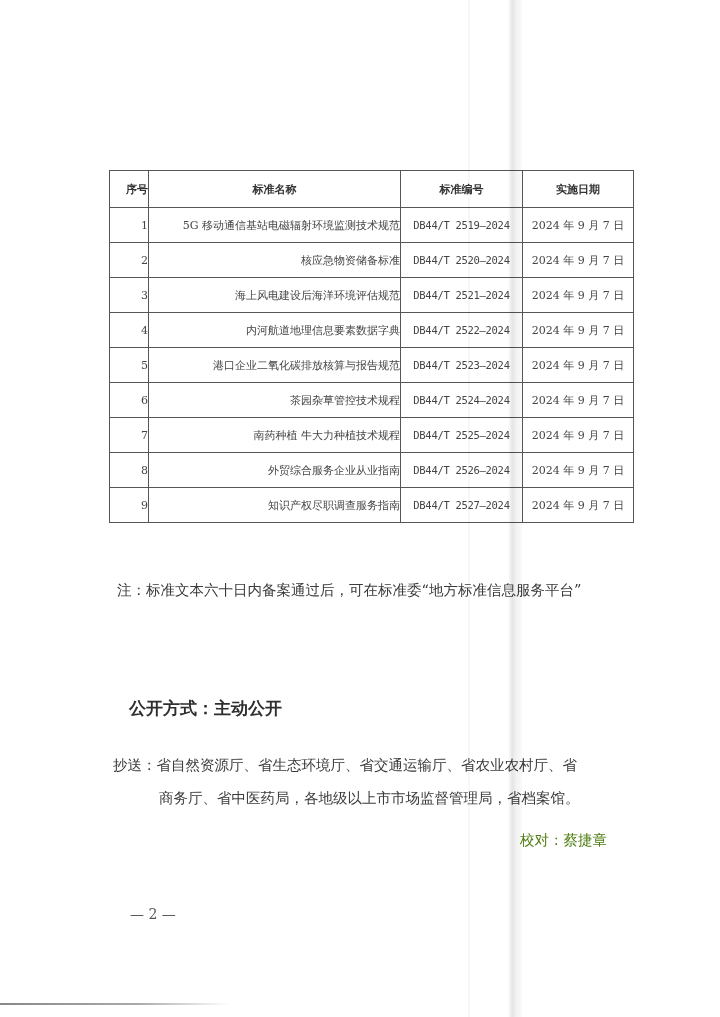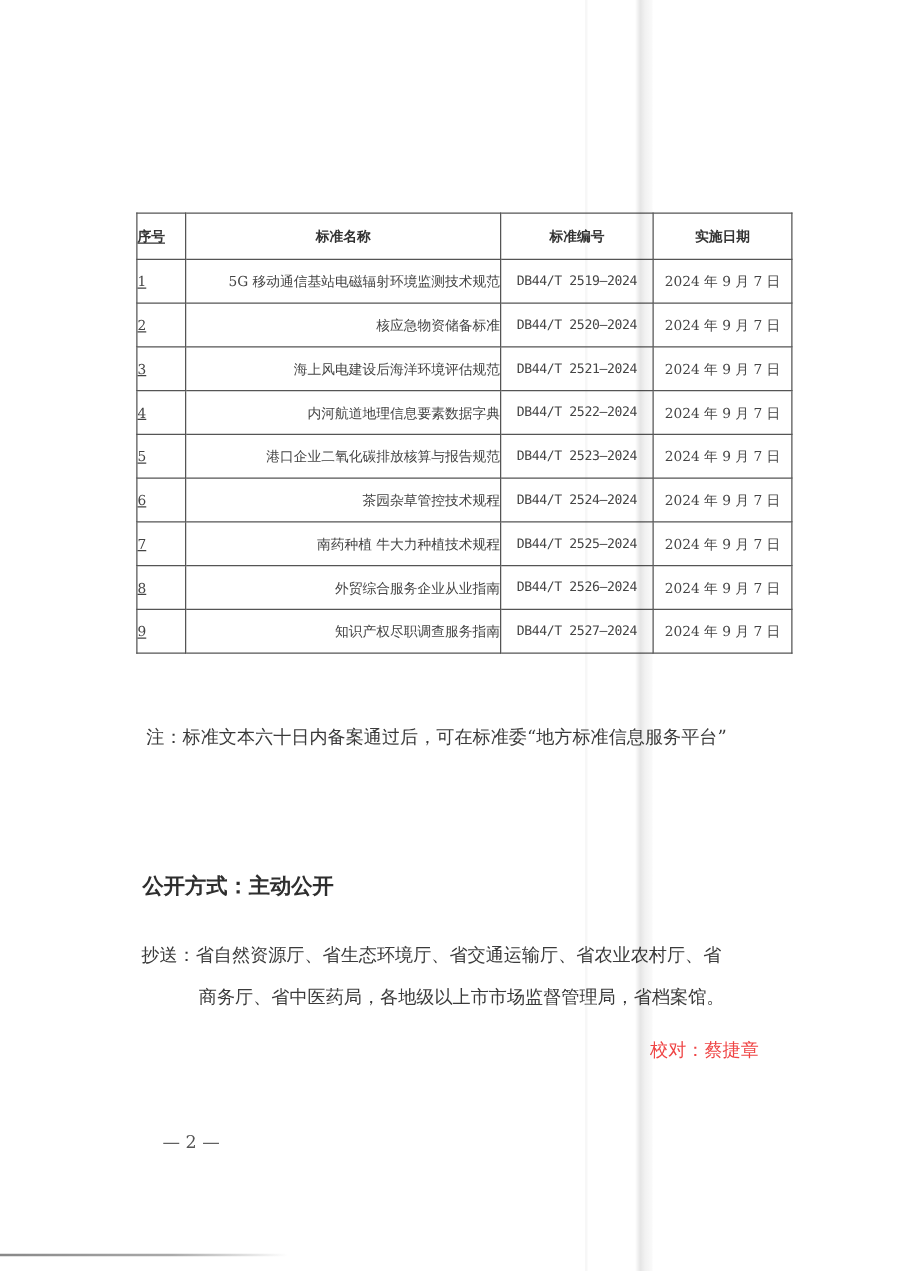--- a/index.html
+++ b/index.html
@@ -26,45 +26,45 @@
   table.std th, table.std td {
     border: 1px solid #555;
     height: 34px; padding: 0;
     vertical-align: middle;
   }
   table.std th {
     font-family: "DejaVu Sans", "Liberation Sans", sans-serif;
     font-weight: bold; font-size: 11px; color: #333;
     height: 36px;
   }
-  .c1 { width: 38px; text-align: left; text-decoration: underline; }
+  .c1 { width: 38px; text-align: right; }
   .c2 { width: 244px; text-align: right; padding-left: 7px !important; }
   th.c2 { text-align: center; padding-left: 0 !important; }
   .c3 { width: 121px; text-align: center; font-family: "DejaVu Sans Mono", "Liberation Mono", monospace; font-size: 10.5px; letter-spacing: -0.3px; }
   th.c3 { font-family: "DejaVu Sans", "Liberation Sans", sans-serif; letter-spacing: 0; }
   .c4 { width: 110px; text-align: center; }
   td { color: #444; }
   .note {
     position: absolute; left: 117px; top: 574px; width: 510px;
     font-size: 14.5px; line-height: 32px; color: #3a3a3a;
   }
   .note .url { font-family: "Liberation Serif", serif; font-size: 14.5px; }
   .disclosure {
-    position: absolute; left: 114px; top: 697px;
+    position: absolute; left: 129px; top: 697px;
     font-family: "DejaVu Sans", "Liberation Sans", sans-serif;
     font-size: 17px; font-weight: bold; color: #2e2e2e;
   }
   .cc {
     position: absolute; left: 113px; top: 749px; width: 500px;
     font-size: 14.5px; line-height: 33px; color: #3a3a3a;
   }
   .cc .indent { padding-left: 46px; display: block; }
   .proof {
     position: absolute; right: 113px; top: 831px;
-    font-size: 14.5px; color: #ef4444;
+    font-size: 14.5px; color: #4d7c0f;
   }
   .pageno {
     position: absolute; left: 130px; top: 906px;
     font-size: 14px; color: #555;
   }
   .bottom-line {
     position: absolute; left: 0; top: 1003px; width: 230px; height: 2px;
     background: linear-gradient(to right, #888, #aaa 60%, rgba(0,0,0,0));
   }
 </style>

